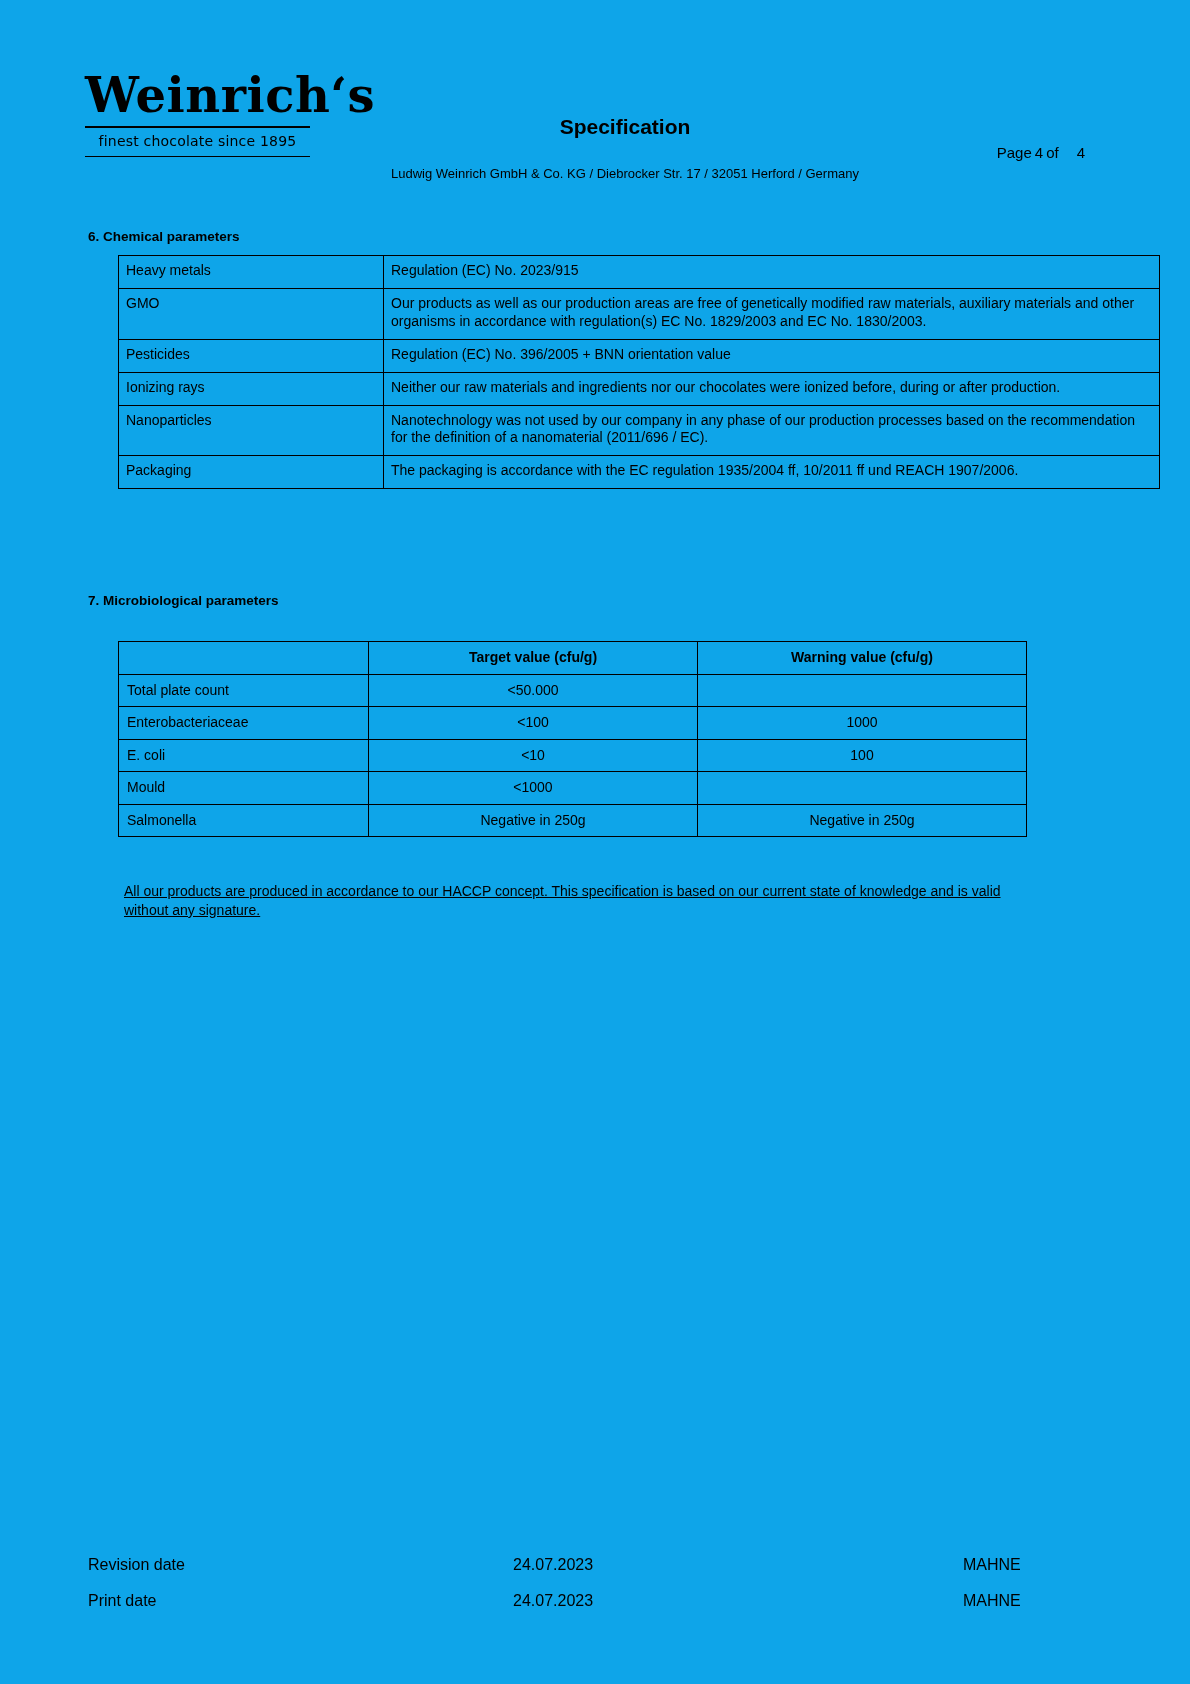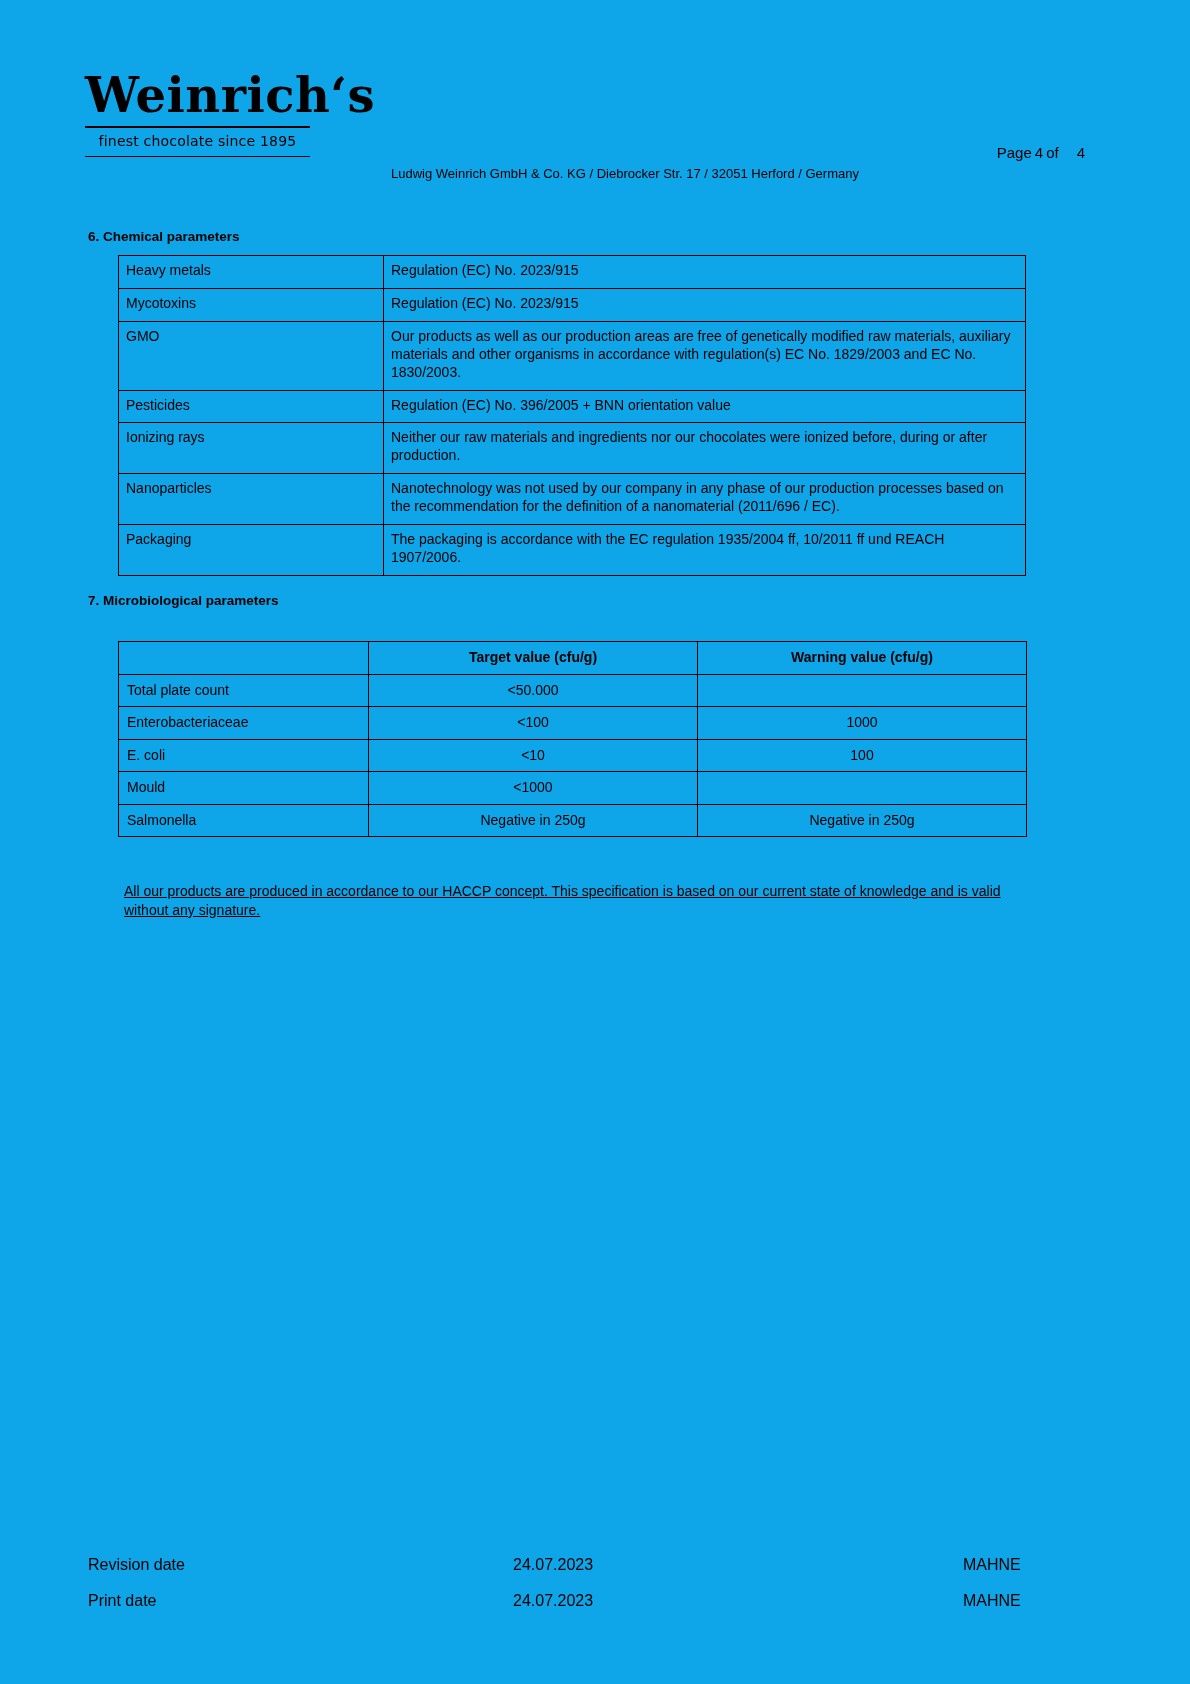--- a/index.html
+++ b/index.html
@@ -103,21 +103,21 @@
 
   
   table {
     border-collapse: collapse;
     table-layout: fixed;
   }
   .tbl-chem {
     position: absolute;
     left: 118px;
     top: 255px;
-    width: 908px;
+    width: 1042px;
   }
   .tbl-chem td {
     border: 1px solid #000;
     vertical-align: top;
     padding: 6px 7px 8px 7px;
     font-size: 14px;
     line-height: 1.28;
   }
   .tbl-chem td.k { width: 250px; }
 
@@ -175,36 +175,33 @@
 
 <div class="page">
 
   <div class="header">
     <div class="logo-block">
       <div class="logo-word">Weinrich‘s</div>
       <div class="logo-rule"></div>
       <div class="logo-tag">finest chocolate since 1895</div>
       <div class="logo-underline"></div>
     </div>
+    <div class="doc-title">Specification</div>
     <div class="company-line">Ludwig Weinrich GmbH &amp; Co. KG / Diebrocker Str. 17 / 32051 Herford / Germany</div>
     <div class="page-no">
       <span>Page</span><span class="num">4</span><span>of</span><span class="total">4</span>
     </div>
   </div>
 
   <div class="section-heading" id="sec6">6. Chemical parameters</div>
 
   <table class="tbl-chem">
     <tbody>
       <tr>
         <td class="k">Heavy metals</td>
-        <td>Regulation (EC) No. 2023/915</td>
-      </tr>
-      <tr>
-        <td class="k">Mycotoxins</td>
         <td>Regulation (EC) No. 2023/915</td>
       </tr>
       <tr>
         <td class="k">GMO</td>
         <td>Our products as well as our production areas are free of genetically modified raw materials, auxiliary materials and other organisms in accordance with regulation(s) EC No. 1829/2003 and EC No. 1830/2003.</td>
       </tr>
       <tr>
         <td class="k">Pesticides</td>
         <td>Regulation (EC) No. 396/2005 + BNN orientation value</td>
       </tr>

